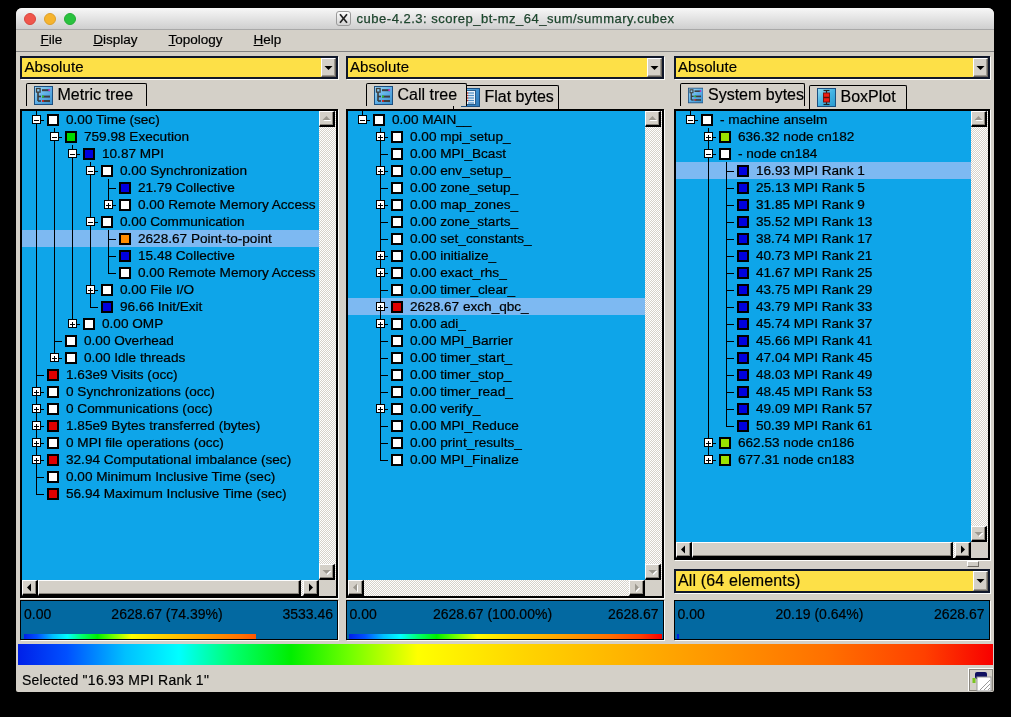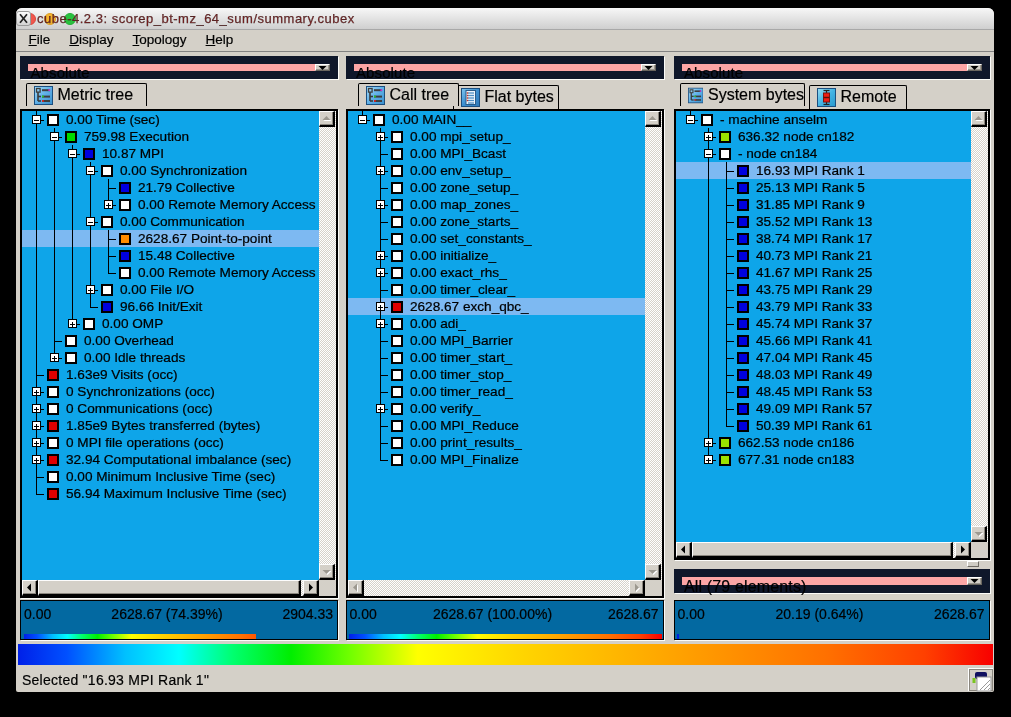--- a/index.html
+++ b/index.html
@@ -1,22 +1,22 @@
 <!DOCTYPE html>
 <html><head><meta charset="utf-8"><style>
 *{margin:0;padding:0;box-sizing:border-box}
 html,body{width:1011px;height:717px;background:#000;overflow:hidden;font-family:"Liberation Sans",sans-serif;-webkit-text-stroke:0.18px}
 #win{position:absolute;left:16px;top:8px;width:978px;height:684px;background:#d4d0c8;border-radius:6px 6px 2px 2px}
 #title{position:absolute;left:0;top:0;width:100%;height:22px;background:linear-gradient(#f7f7f7,#cfcfcf);border-radius:6px 6px 0 0;border-bottom:1px solid #a8a8a8}
 .tl{position:absolute;top:5px;width:12px;height:12px;border-radius:50%}
-#ttext{position:absolute;left:0;right:0;top:0;height:22px;text-align:left;font-size:13px;color:#7f1d1d;line-height:21px;letter-spacing:0.5px;-webkit-text-stroke:0.25px #2b2b2b}
+#ttext{position:absolute;left:0;right:0;top:0;height:22px;text-align:center;font-size:13px;color:#14532d;line-height:21px;letter-spacing:0.5px;-webkit-text-stroke:0.25px #2b2b2b}
 #menu{position:absolute;left:0;top:22px;width:100%;height:21.5px;border-bottom:1px solid #828282;font-size:13.5px;color:#000}
-#menu span{display:inline-block;padding:2px 6.5px 0 6.5px;margin-left:6px}
+#menu span{display:inline-block;padding:2px 6.5px 0 6.5px;margin-left:18px}
 .panel{position:absolute;height:633px}
-.combo{position:absolute;background:#fca5a5;border:8px solid #0f172a;box-shadow:1px 1px 0 #fcfcf9}
+.combo{position:absolute;background:#fde047;border:2px solid #0f172a;box-shadow:1px 1px 0 #fcfcf9}
 .ctext{position:absolute;left:2.5px;top:0.5px;font-size:15px;letter-spacing:0.1px}
 .cbtn{position:absolute;right:0;top:0;width:15px;height:100%;background:#d4d0c8;border-style:solid;border-width:1px;border-color:#fff #69655e #69655e #fff;box-shadow:inset -1px -1px 0 #9b978f;display:flex;align-items:center;justify-content:center}
 .tab{position:absolute;top:76.5px;height:24px;background:#d4d0c8;border:1px solid #000;border-bottom:none;border-radius:2px 2px 0 0;display:flex;align-items:center;padding-left:7px;z-index:3}
 .tab.act{top:75px;height:23px;z-index:5}
 .tlab{font-size:16px;margin-left:5px;white-space:nowrap;letter-spacing:0px}
 .frame{position:absolute;border:2px solid #000;background:#fff;box-shadow:1px 1px 0 #fcfcf9}
 .vp{position:absolute;background:#0ea5e9;overflow:hidden}
 .track{position:absolute;background:repeating-conic-gradient(#d6d2ca 0% 25%,#ffffff 0% 50%) 0 0/2px 2px}
 .sbtn{position:absolute;width:16px;height:16px;background:#d4d0c8;border-style:solid;border-width:1px 2px 2px 1px;border-color:#fdfdfd #000 #000 #fdfdfd;box-shadow:inset -1px -1px 0 #8a867e;display:flex;align-items:center;justify-content:center}
 .thumb{position:absolute;background:#d4d0c8;border-style:solid;border-width:1px 2px 2px 1px;border-color:#fdfdfd #000 #000 #fdfdfd;box-shadow:inset -1px -1px 0 #8a867e}
@@ -257,21 +257,21 @@
     </div>
 <div class="panel" style="left:329.5px;top:0;width:318px">
       <div class="combo" style="left:0;top:47.5px;width:318px;height:23px">
         <span class="ctext">Absolute</span>
         <div class="cbtn">
           <svg width="9" height="9" viewBox="0 0 9 9">
             <polygon points="0.5,3 8.5,3 4.5,7" fill="#000"></polygon>
           </svg>
         </div>
       </div>
-      <div class="tab act" style="left:12px;width:101px">
+      <div class="tab act" style="left:20px;width:101px">
         <svg width="19" height="19" viewBox="0 0 19 19">
           <defs>
             <linearGradient id="tgc" x1="0" y1="0" x2="1" y2="1">
               <stop offset="0" stop-color="#a8dcf6"></stop>
               <stop offset="0.5" stop-color="#5fb0e8"></stop>
               <stop offset="1" stop-color="#3a90cc"></stop>
             </linearGradient>
           </defs>
           <rect x="0.5" y="0.5" width="18" height="18" fill="url(#tgc)" stroke="#1c4f7f"></rect>
           <g stroke="#3a3a3a" stroke-width="1.6" fill="none">
@@ -520,21 +520,21 @@
           <rect x="0.5" y="0.5" width="18" height="18" fill="url(#bp1)" stroke="#1c4f7f"></rect>
           <g stroke="#222" stroke-width="1.2">
             <path d="M9.5 2.5 V5"></path>
             <path d="M9.5 14 V16.5"></path>
             <path d="M6.5 2.5 H12.5"></path>
             <path d="M6.5 16.5 H12.5"></path>
           </g>
           <rect x="6.5" y="5" width="6" height="9" fill="#ee1c12" stroke="#7a1410"></rect>
           <path d="M6.5 9.5 H12.5" stroke="#5a0d0a" stroke-width="1.4"></path>
         </svg>
-        <span class="tlab">Remote</span>
+        <span class="tlab">BoxPlot</span>
       </div>
       <div class="frame" style="left:0;top:100.5px;width:316px;height:451.5px"></div>
       <div class="vp" style="left:2px;top:103px;width:295px;height:431.0px">
         <svg width="295" height="431.0" style="position:absolute;left:0;top:0">
           <rect x="0" y="51.0" width="295" height="17" fill="#7db9f2"></rect>
           <g stroke="#000" stroke-width="1" shape-rendering="crispEdges">
             <line x1="14.5" y1="0" x2="14.5" y2="9.0"></line>
             <line x1="32.5" y1="17.0" x2="32.5" y2="349.0"></line>
             <line x1="50.5" y1="51.0" x2="50.5" y2="315.0"></line>
             <line x1="14" y1="9.0" x2="22" y2="9.0"></line>
@@ -665,32 +665,32 @@
       <div class="sbtn" style="left:281px;top:534.0px">
         <svg width="9" height="9" viewBox="0 0 9 9">
           <polygon points="3,0.5 3,8.5 7,4.5" fill="#000"></polygon>
         </svg>
       </div>
       <div class="thumb" style="left:18px;top:534.0px;width:261px;height:16px"></div>
       <div style="position:absolute;left:297px;top:534.0px;width:17px;height:16px;background:#d4d0c8"></div>
       <div style="position:absolute;left:0;top:553px;width:316px;height:5px;background:#d4d0c8"></div>
       <div style="position:absolute;left:293px;top:553px;width:12px;height:5.5px;background:#cfccc4;border:1px solid;border-color:#fff #6f6b64 #6f6b64 #fff"></div>
       <div class="combo" style="left:0;top:561px;width:316px;height:23.5px">
-        <span class="ctext" style="font-size:16px;letter-spacing:0.15px">All (79 elements)</span>
+        <span class="ctext" style="font-size:16px;letter-spacing:0.15px">All (64 elements)</span>
         <div class="cbtn">
           <svg width="9" height="9" viewBox="0 0 9 9">
             <polygon points="0.5,3 8.5,3 4.5,7" fill="#000"></polygon>
           </svg>
         </div>
       </div>
     </div>
 <div class="vpanel" style="left:4px;top:592px;width:318px;height:40px">
 <span style="position:absolute;left:3px;top:5px">0.00</span>
 <span style="position:absolute;left:0;top:5px;width:292px;text-align:center">2628.67 (74.39%)</span>
-<span style="position:absolute;right:4px;top:5px">2904.33</span>
+<span style="position:absolute;right:4px;top:5px">3533.46</span>
 <div style="position:absolute;left:2.5px;top:32.5px;width:232.8px;height:5px;background:linear-gradient(to right,#0020e8 0%,#0050ff 5%,#00c0ff 11%,#00ffff 16.5%,#00ff70 22%,#00ee00 28%,#70ff00 34%,#ffff00 41%,#ffd400 52%,#ffb400 62%,#ff9400 72%,#ff7000 83%,#ff4000 93%,#f80000 100%);background-size:113.0% 100%"></div>
     </div>
 <div class="vpanel" style="left:329.5px;top:592px;width:318px;height:40px">
 <span style="position:absolute;left:3px;top:5px">0.00</span>
 <span style="position:absolute;left:0;top:5px;width:292px;text-align:center">2628.67 (100.00%)</span>
 <span style="position:absolute;right:4px;top:5px">2628.67</span>
 <div style="position:absolute;left:2.5px;top:32.5px;width:313.0px;height:5px;background:linear-gradient(to right,#0020e8 0%,#0050ff 5%,#00c0ff 11%,#00ffff 16.5%,#00ff70 22%,#00ee00 28%,#70ff00 34%,#ffff00 41%,#ffd400 52%,#ffb400 62%,#ff9400 72%,#ff7000 83%,#ff4000 93%,#f80000 100%);background-size:100.0% 100%"></div>
     </div>
 <div class="vpanel" style="left:657.5px;top:592px;width:316px;height:40px">
 <span style="position:absolute;left:3px;top:5px">0.00</span>

